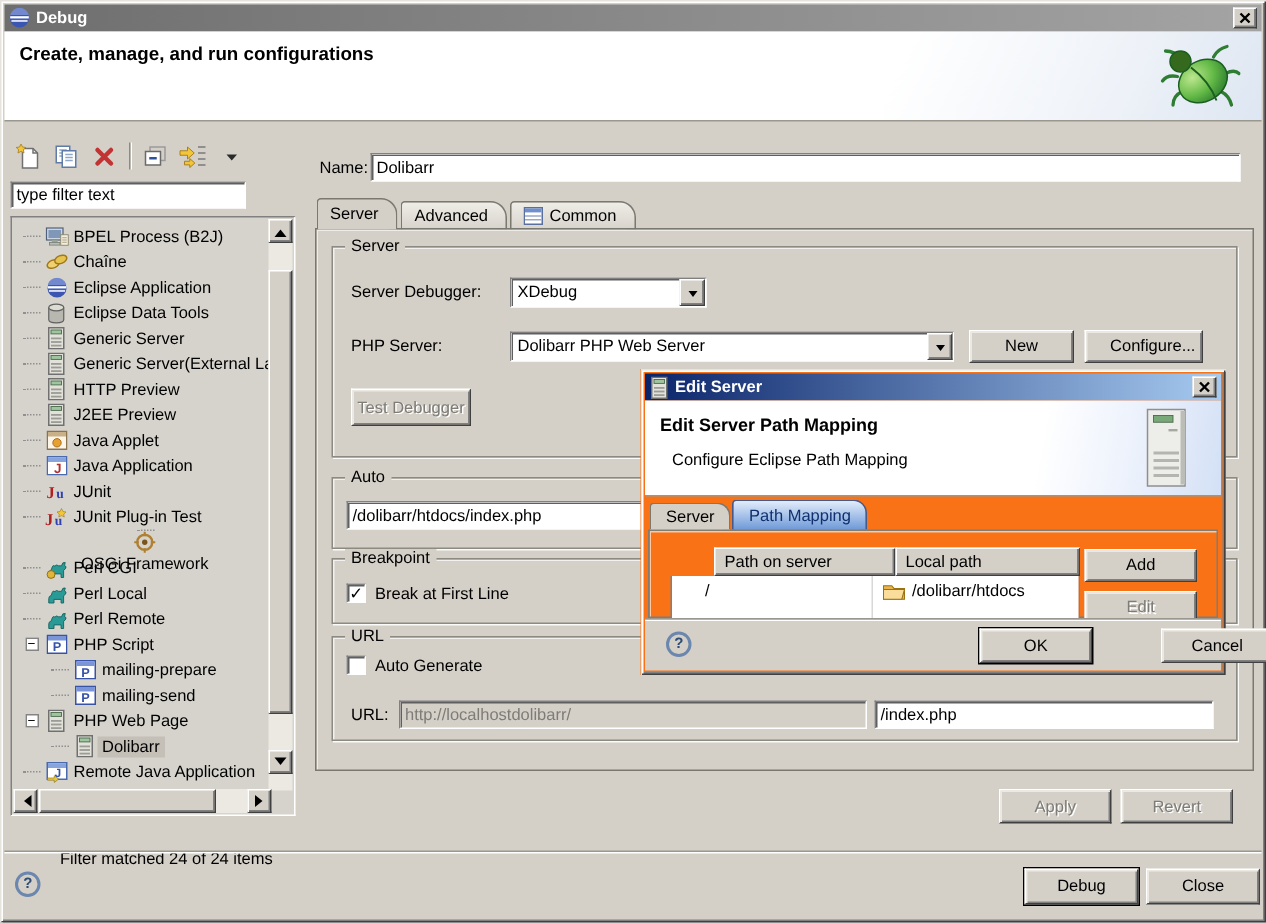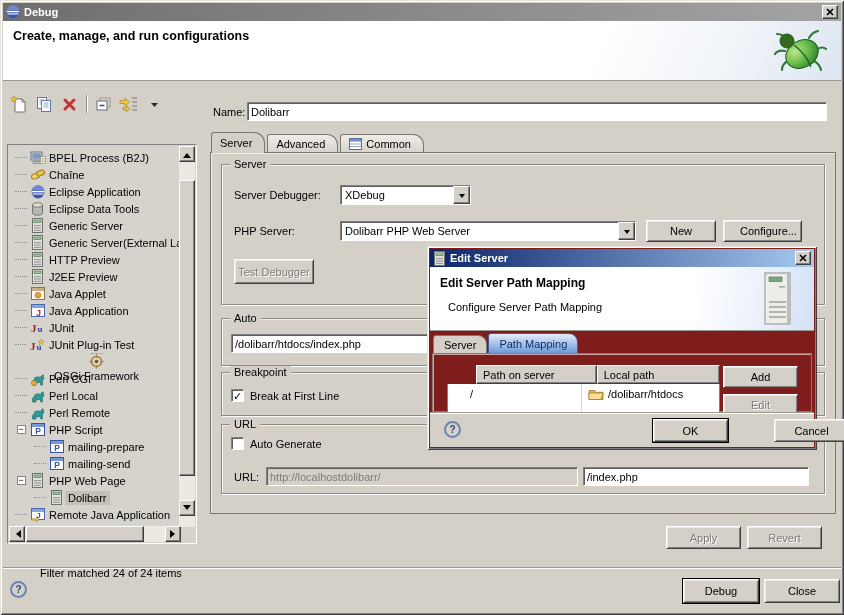--- a/index.html
+++ b/index.html
@@ -69,21 +69,21 @@
   .tri-left{width:0;height:0;border:4px solid transparent;border-right:5px solid #000;margin-right:2px;}
   .tri-right{width:0;height:0;border:4px solid transparent;border-left:5px solid #000;margin-left:2px;}
   
   .maintabs{position:absolute;left:211px;top:132px;height:21px;display:flex;align-items:flex-end;}
   .mtab{border:1px solid #7a786f;border-bottom:none;border-radius:3px 11px 0 0;padding:0 12px 0 8px;
     height:19px;display:flex;align-items:center;gap:4px;background:linear-gradient(#efede7,#d7d3cb);margin-right:2px;}
   .mtab.active{height:21px;background:#d4d0c8;position:relative;z-index:3;}
   .contentbox{position:absolute;left:210px;top:152px;width:626px;height:362px;border:1px solid #7a786f;
     box-shadow:inset 1px 1px 0 rgba(255,255,255,.6);}
   
-  .dialog{position:absolute;left:427px;top:246px;width:390px;height:204px;background:#7f1d1d;z-index:10;
+  .dialog{position:absolute;left:427px;top:246px;width:390px;height:204px;background:#f97316;z-index:10;
     box-shadow:inset 1px 1px 0 #e6e3dc,inset -1px -1px 0 #404040,inset 2px 2px 0 #fff,inset -2px -2px 0 #808080;}
   .dtitle{position:absolute;left:3px;top:3px;width:384px;height:18px;
     background:linear-gradient(to right,#0a246a,#a6caf0);display:flex;align-items:center;padding:0 3px;}
   .dtitle .ttext{color:#fff;font-weight:bold;margin-left:4px;}
   .dheader{position:absolute;left:3px;top:21px;width:384px;height:64px;
     background:linear-gradient(100deg,#ffffff 68%,#e7eefb 88%,#d3e0f5 100%);border-bottom:1px solid #9a978e;}
   .dheader .dh1{position:absolute;left:10px;top:9px;font-weight:bold;font-size:12px;}
   .dheader .dh2{position:absolute;left:18px;top:34px;}
   .dheader .tower{position:absolute;right:18px;top:4px;}
   .dtabs{position:absolute;left:6px;top:87px;height:20px;display:flex;align-items:flex-end;z-index:2;}
@@ -192,20 +192,21 @@
           <path d="M4 11.5 h3.5 v-1.8 l3.4 3 -3.4 3 v-1.8 H4 Z" fill="#f2c638" stroke="#a07818" stroke-width="0.6"></path>
         </svg>
       </span>
       <span class="tbbtn">
         <svg width="9" height="7" viewBox="0 0 9 7">
           <path d="M1 2 h7 L4.5 6 Z" fill="#2a2a2a"></path>
         </svg>
       </span>
     </div>
 
+  <input class="field" style="left: 7px; top: 121px; width: 157px; height: 18px;" value="type filter text">
 
   <div class="treebox">
     <div class="treerows">
         <div class="trow" style="padding-left: 4px;">
           <span class="slot">
             <span class="guide"></span>
           </span>
           <span class="ticon">
             <svg width="16" height="14" viewBox="0 0 16 14">
               <rect x="1" y="1" width="11" height="8" fill="#cfd8e4" stroke="#50607a" stroke-width="0.8"></rect>
@@ -606,21 +607,21 @@
         </span>
       <span class="ttext">Edit Server</span>
       <span class="xbtn">
         <svg width="8" height="8">
             <path d="M1 1 L7 7 M7 1 L1 7" stroke="#000" stroke-width="1.6"></path>
           </svg>
       </span>
     </div>
     <div class="dheader">
       <span class="dh1">Edit Server Path Mapping</span>
-      <span class="dh2">Configure Server Path Mapping</span>
+      <span class="dh2">Configure Eclipse Path Mapping</span>
       <span class="tower">
         <svg width="34" height="56" viewBox="0 0 34 56">
           <rect x="3" y="2" width="25" height="51" fill="#ededea" stroke="#8f8f8f"></rect>
           <rect x="25" y="3" width="3" height="49" fill="#bdbdb8"></rect>
           <rect x="7" y="6" width="13" height="4.5" fill="#79a879" stroke="#4a6a4a" stroke-width="0.6"></rect>
           <rect x="17" y="15" width="6" height="1.6" fill="#a8a8a2"></rect>
           <rect x="7" y="30" width="17" height="2" fill="#b5b5af"></rect>
           <rect x="7" y="35" width="17" height="2" fill="#b5b5af"></rect>
           <rect x="7" y="40" width="17" height="2" fill="#b5b5af"></rect>
           <rect x="7" y="45" width="17" height="2" fill="#b5b5af"></rect>

